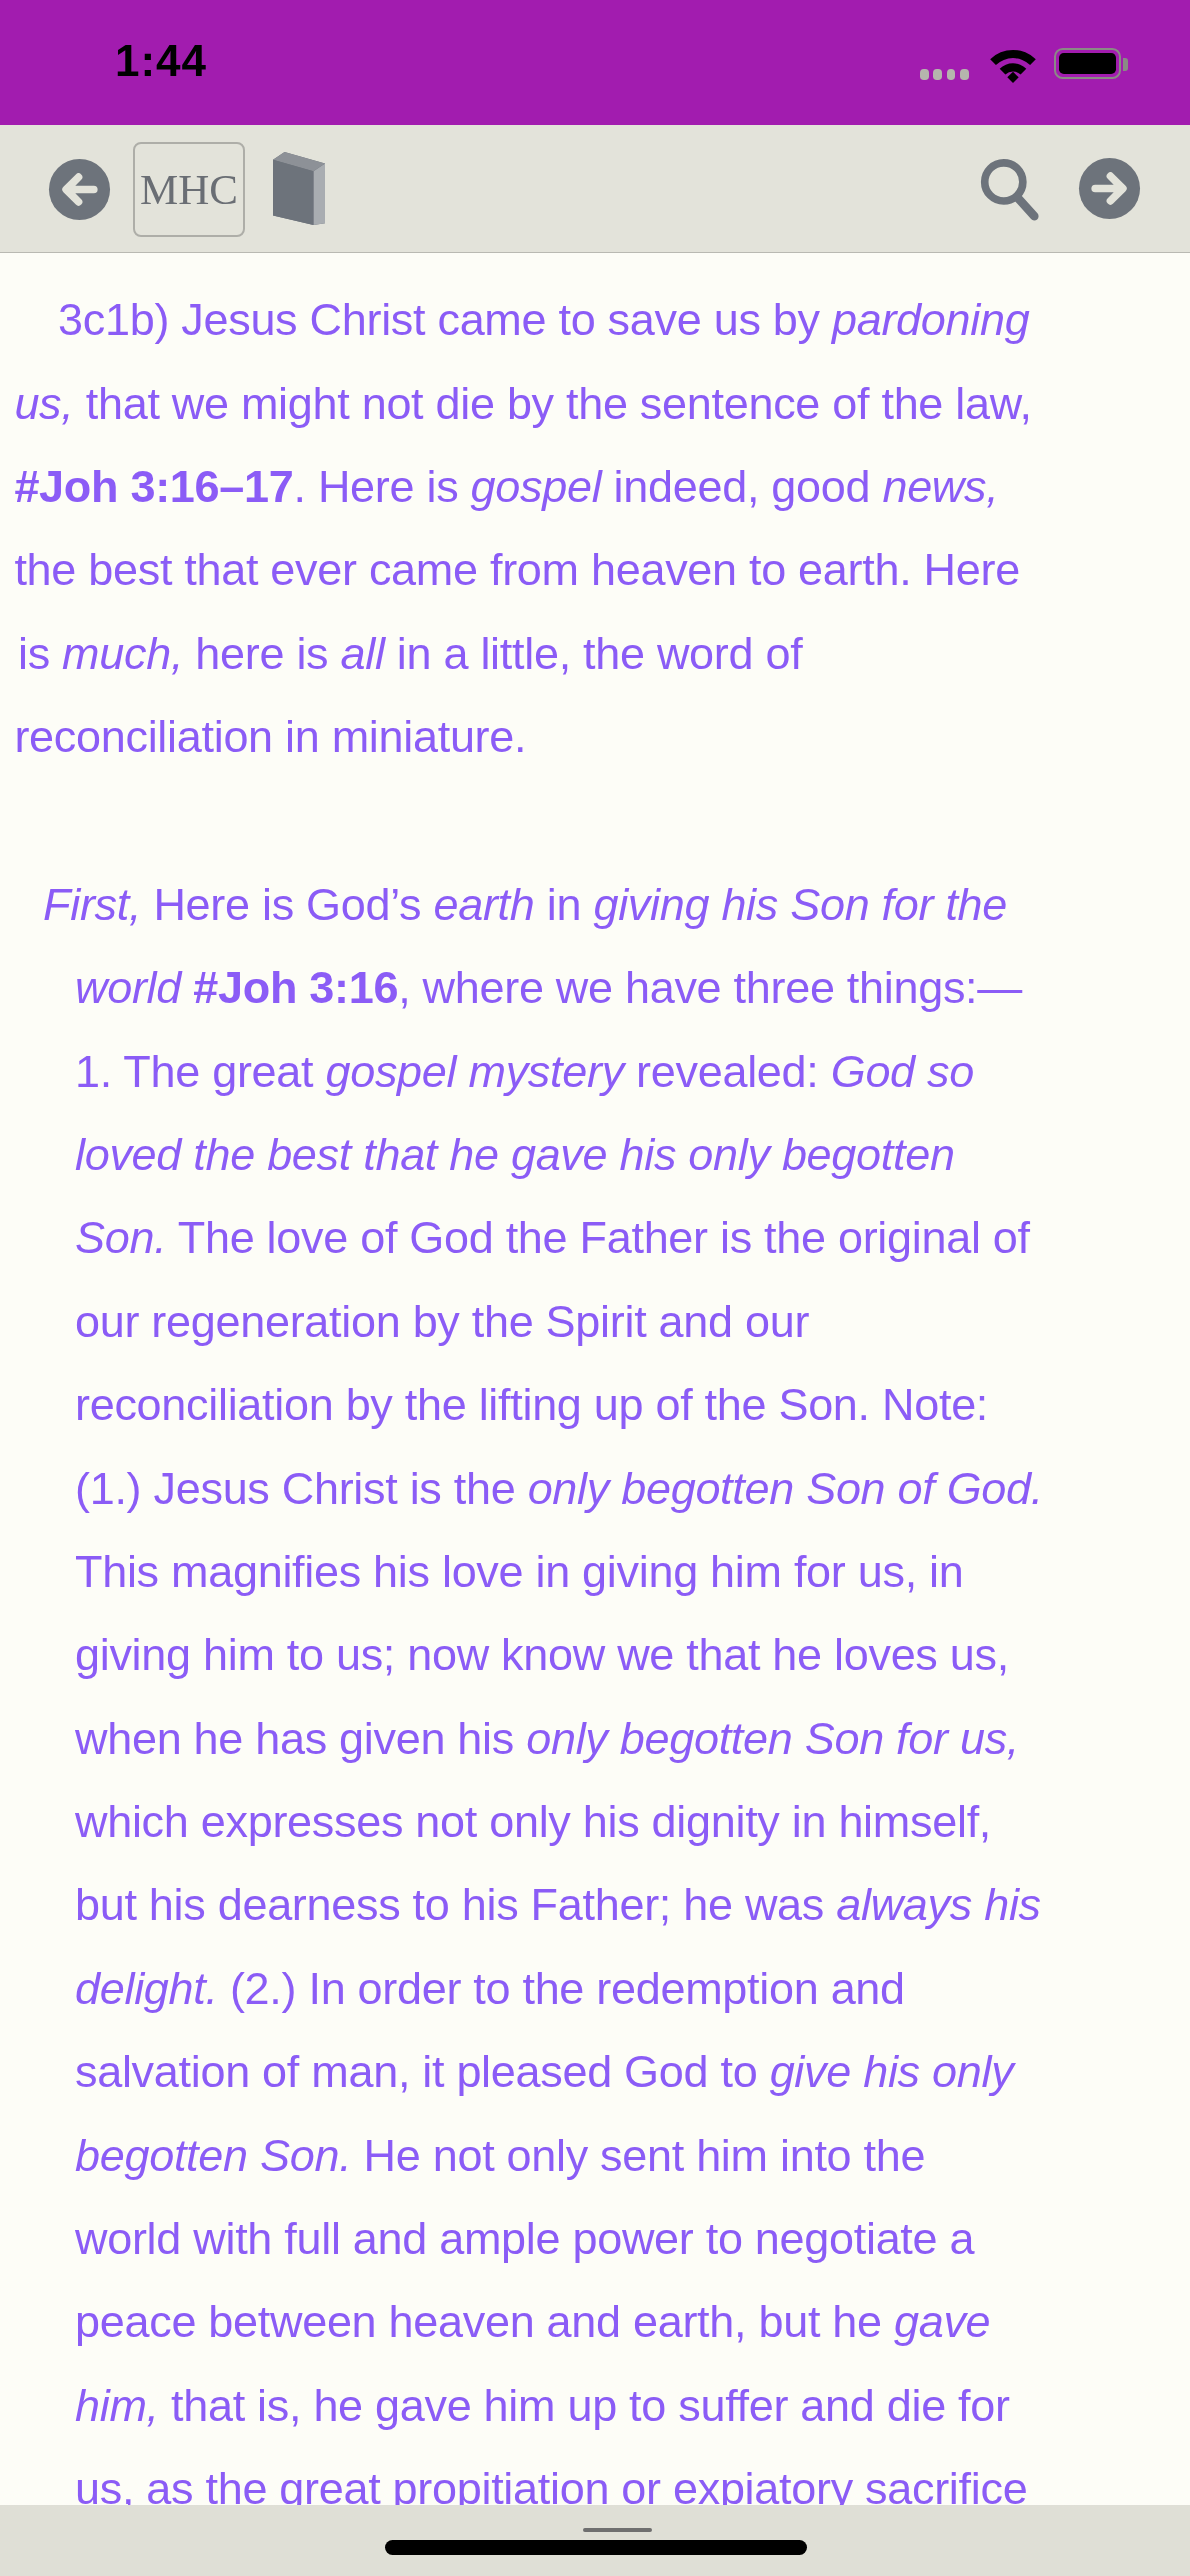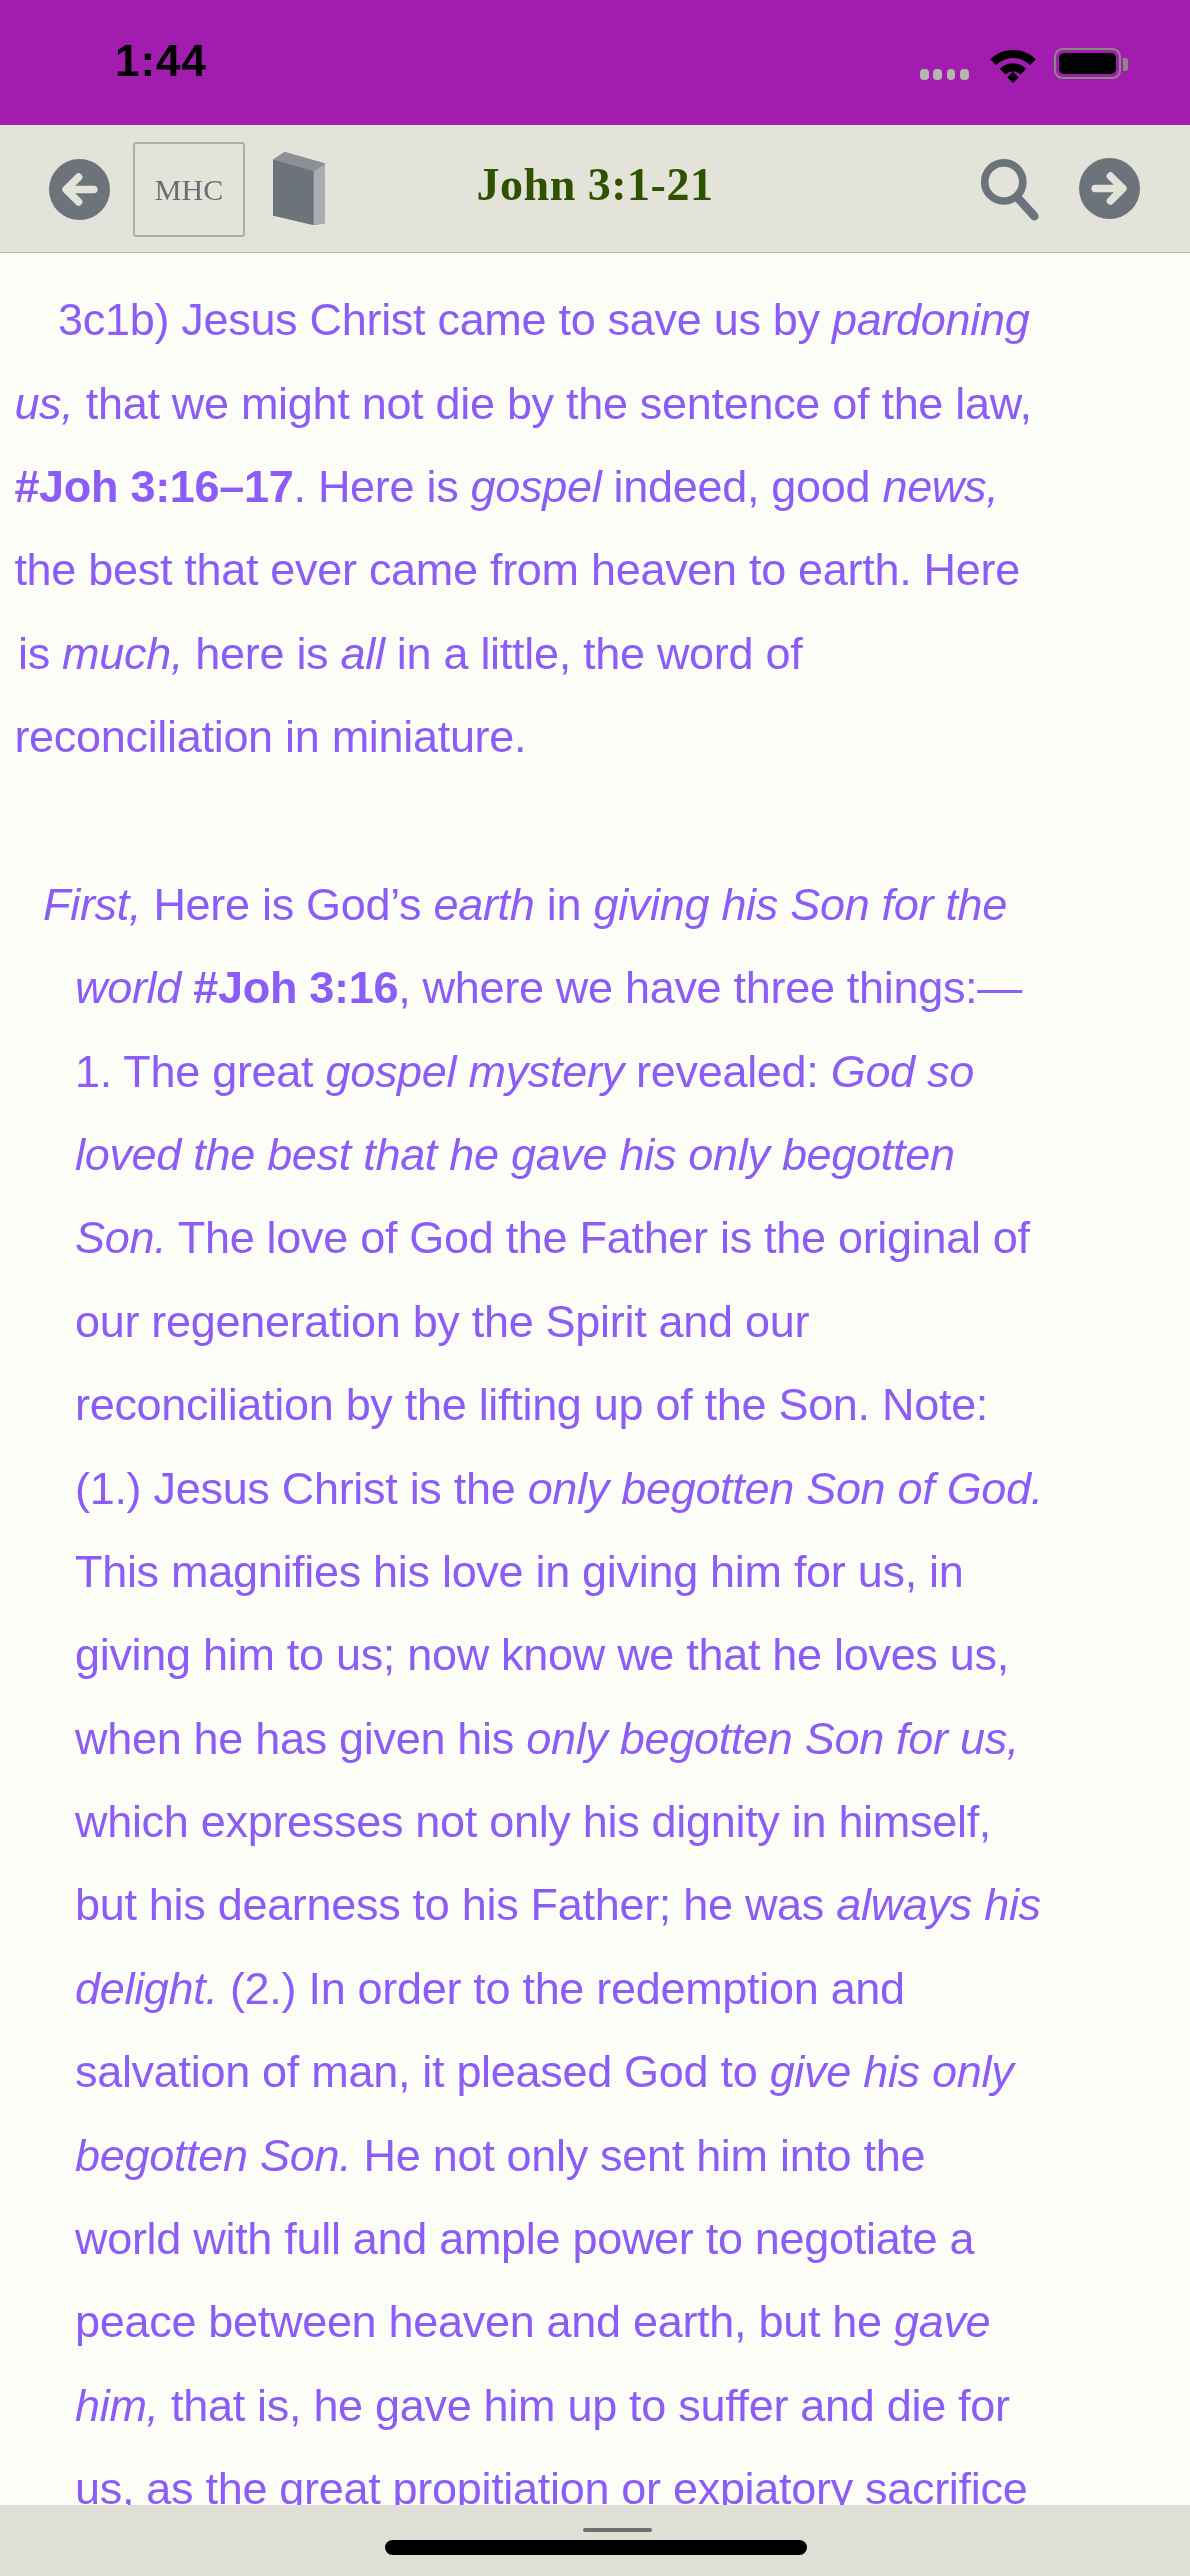--- a/index.html
+++ b/index.html
@@ -9,21 +9,21 @@
   .signal { position:absolute; left:920px; top:69px; display:flex; gap:4.8px; }
   .signal span { width:8.6px; height:10.5px; border-radius:3.8px; background:#b5b5ad; display:block; }
   .wifi { position:absolute; left:987px; top:46px; width:52px; height:38px; }
   .battery { position:absolute; left:1054px; top:48px; width:67px; height:31px; border:2.9px solid #8a8a85; border-radius:8.6px; box-sizing:border-box; padding:2.9px; }
   .battery .fill { width:100%; height:100%; background:#000; border-radius:4.8px; }
   .battery-tip { position:absolute; left:1123px; top:58px; width:4.8px; height:12.5px; background:#8a8a85; border-radius:0 2.9px 2.9px 0; }
 
   .navbar { position:absolute; left:0; top:125px; width:1190px; height:127px; background:#e3e3da; border-bottom:1.9px solid #b9b9b2; }
   .icon-btn { position:absolute; cursor:pointer; }
   .back-btn { left:48px; top:33px; width:63px; height:63px; }
-  .mhc-btn { left:133px; top:17px; width:112px; height:95px; border:2.9px solid #aeaea8; border-radius:3px; box-sizing:border-box; display:flex; align-items:center; justify-content:center; color:#6a6e74; font-family:"Liberation Serif", serif; font-size:30px; }
+  .mhc-btn { left:133px; top:17px; width:112px; height:95px; border:2.9px solid #aeaea8; border-radius:8px; box-sizing:border-box; display:flex; align-items:center; justify-content:center; color:#6a6e74; font-family:"Liberation Serif", serif; font-size:43px; }
   .book-btn { left:271px; top:25px; width:56px; height:77px; }
   .title { position:absolute; left:0; width:1190px; top:33px; text-align:center; font-family:"Liberation Serif", serif; font-weight:bold; font-size:46px; color:#2e5200; letter-spacing:0.5px; }
   .search-btn { left:979px; top:31px; width:61px; height:67px; }
   .fwd-btn { left:1078px; top:32px; width:63px; height:63px; }
 
   .content { position:absolute; left:0; top:253px; width:1190px; height:2252px; overflow:hidden; font-family:"Liberation Sans", sans-serif; color:#8b5cf6; }
   .line { position:absolute; white-space:nowrap; font-size:45px; line-height:58px; letter-spacing:-0.3px; }
   .line i { font-style:italic; }
   .line b { font-weight:bold; }
 
@@ -60,21 +60,20 @@
   </svg>
   <div class="icon-btn mhc-btn">
     <span>MHC</span>
   </div>
   <svg class="icon-btn book-btn" viewBox="0 0 58 80">
     <path d="M2 10 L14 2 L56 14 L56 76 L44 78 L2 68 Z" fill="#6d737b"></path>
     <path d="M44 22 L56 14 L56 76 L44 78 Z" fill="#a9adb1"></path>
     <path d="M2 10 L14 2 L56 14 L44 22 Z" fill="#8d9197"></path>
     <path d="M2 10 L44 22 L44 78 L2 68 Z" fill="#6d737b"></path>
   </svg>
-  <div class="title">John 3:1-21</div>
   <svg class="icon-btn search-btn" viewBox="0 0 64 70">
     <circle cx="26" cy="27" r="20" stroke="#6d737b" stroke-width="8" fill="none"></circle>
     <path d="M40 43 L58 63" stroke="#6d737b" stroke-width="9" stroke-linecap="round"></path>
   </svg>
   <svg class="icon-btn fwd-btn" viewBox="0 0 66 66">
     <circle cx="33" cy="33" r="32" fill="#6d737b"></circle>
     <path d="M18 33 H44 M34 20 L47 33 L34 46" stroke="#e3e3da" stroke-width="8" stroke-linecap="round" stroke-linejoin="round" fill="none"></path>
   </svg>
 </div>
 

